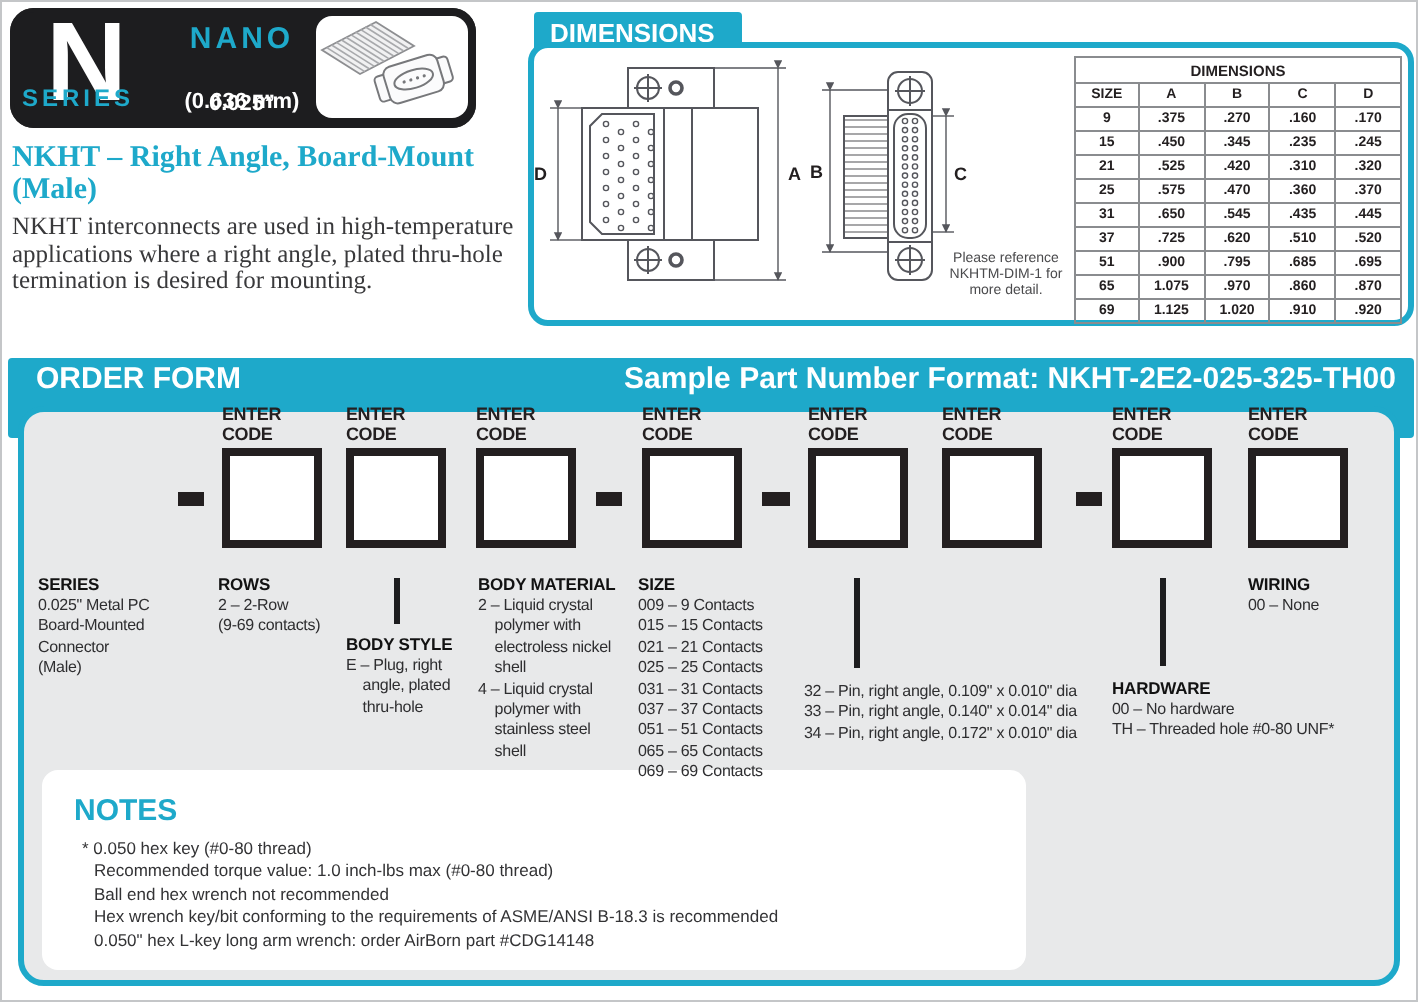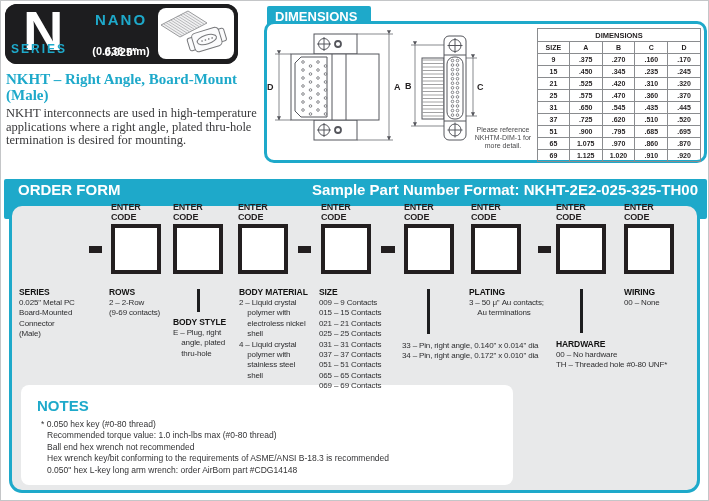--- a/index.html
+++ b/index.html
@@ -464,29 +464,23 @@
         <div class="ln">025 – 25 Contacts</div>
         <div class="ln">031 – 31 Contacts</div>
         <div class="ln">037 – 37 Contacts</div>
         <div class="ln">051 – 51 Contacts</div>
         <div class="ln">065 – 65 Contacts</div>
         <div class="ln">069 – 69 Contacts</div>
       </div>
   </div>
   <div class="field" id="f5">
     <div>
+        <div class="ln">32 – Pin, right angle, 0.109" x 0.010" dia</div>
         <div class="ln">33 – Pin, right angle, 0.140" x 0.014" dia</div>
         <div class="ln">34 – Pin, right angle, 0.172" x 0.010" dia</div>
-      </div>
-  </div>
-  <div class="field" id="f6">
-    <h4>PLATING</h4>
-    <div>
-        <div class="ln">3 – 50 μ" Au contacts;</div>
-        <div class="ln">&nbsp;&nbsp;&nbsp;&nbsp;Au terminations</div>
       </div>
   </div>
   <div class="field" id="f7">
     <h4>HARDWARE</h4>
     <div>
         <div class="ln">00 – No hardware</div>
         <div class="ln">TH – Threaded hole #0-80 UNF*</div>
       </div>
   </div>
   <div class="field" id="f8">

